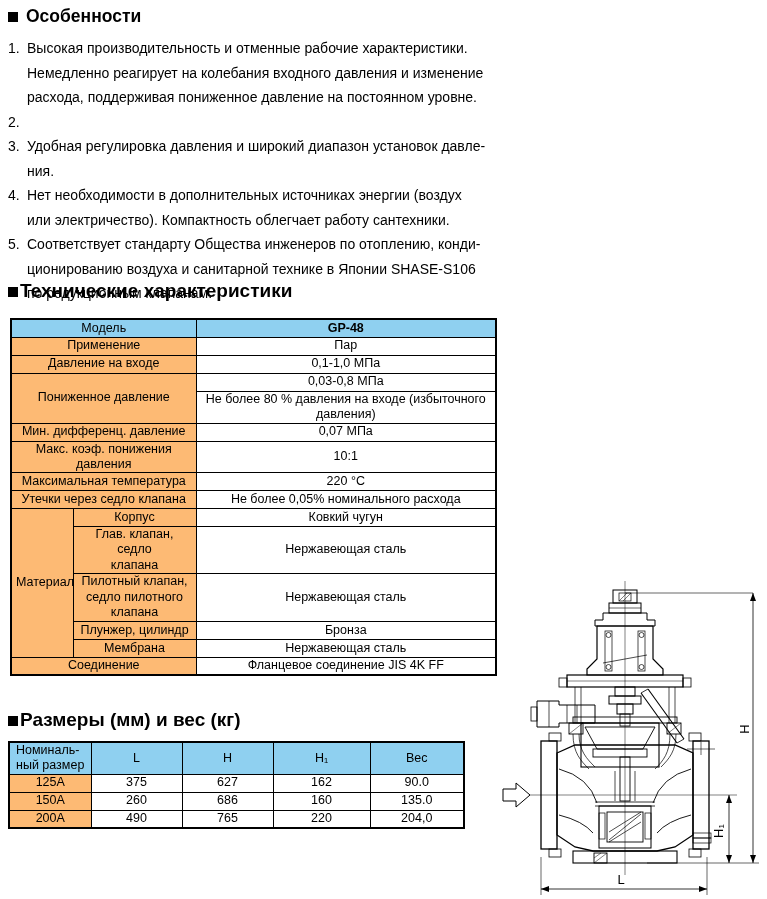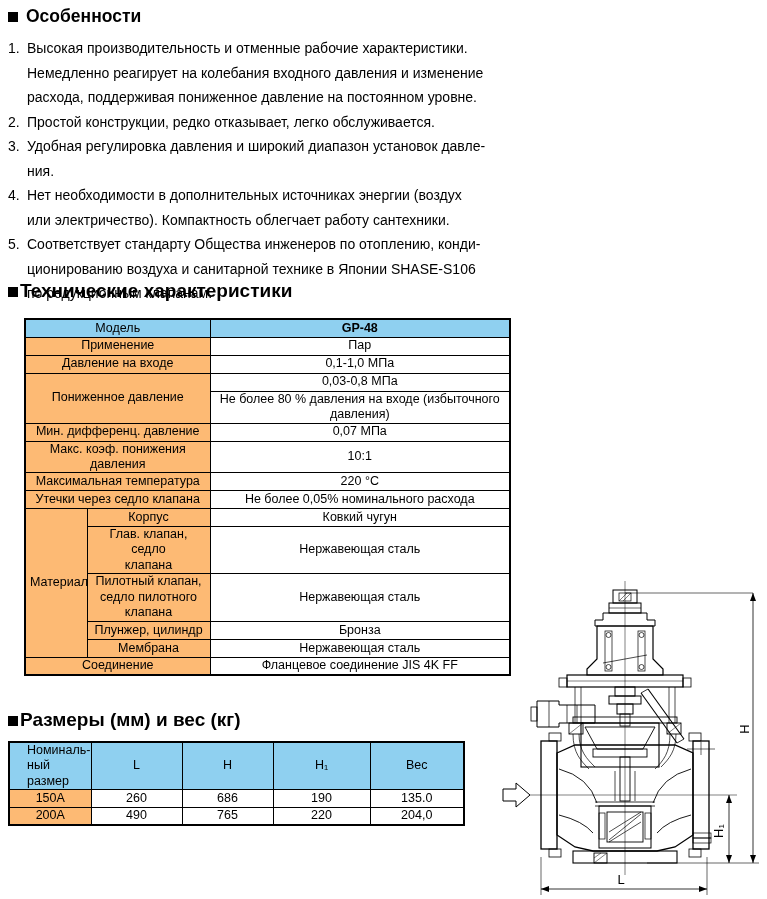--- a/index.html
+++ b/index.html
@@ -18,23 +18,23 @@
   .f-item{display:flex;align-items:flex-start;font-size:14px;line-height:24.5px;}
   .f-num{width:19px;flex:0 0 19px;}
   .f-text{white-space:pre-line;}
   
   table{border-collapse:collapse;table-layout:fixed;}
   td{border:1px solid #000;font-size:12.5px;line-height:1.22;text-align:center;
      vertical-align:middle;padding:0 4px;white-space:pre-line;overflow:hidden;}
   .lab{background:#fdba74;}
   .hdr{background:#8fd0f0;}
   .bold{font-weight:bold;}
-  #spec-table{position:absolute;left:24px;top:318px;width:487px;border:2px solid #000;}
+  #spec-table{position:absolute;left:10px;top:318px;width:487px;border:2px solid #000;}
   #dims-table{position:absolute;left:8px;top:741px;width:455px;border:2px solid #000;}
-  #dims-table td.first{text-align:left;padding-left:17px;}
+  #dims-table td.first{text-align:left;padding-left:6px;}
   .r18{height:18px;} .r32{height:32px;} .r48{height:48px;} .r30{height:30px;}
   
   #drawing{position:absolute;left:497px;top:563px;width:270px;height:336px;}
   #drawing svg{display:block;}
   .dimlabel{font-size:13px;fill:#000;font-family:"Liberation Sans","DejaVu Sans",sans-serif;}
 </style>
 </head>
 <body>
 
 <div id="page">
@@ -42,21 +42,20 @@
   <div id="features">
     <div class="f-title"><span class="bullet gap"></span><span>Особенности</span></div>
     <div class="f-item">
       <span class="f-num">1.</span>
       <span class="f-text">Высокая производительность и отменные рабочие характеристики.
 Немедленно реагирует на колебания входного давления и изменение
 расхода, поддерживая пониженное давление на постоянном уровне.</span>
     </div>
     <div class="f-item">
       <span class="f-num">2.</span>
-      <span class="f-text">Простой конструкции, редко отказывает, легко обслуживается.</span>
     </div>
     <div class="f-item">
       <span class="f-num">3.</span>
       <span class="f-text">Удобная регулировка давления и широкий диапазон установок давле-
 ния.</span>
     </div>
     <div class="f-item">
       <span class="f-num">4.</span>
       <span class="f-text">Нет необходимости в дополнительных источниках энергии (воздух
 или электричество). Компактность облегчает работу сантехники.</span>
@@ -158,24 +157,31 @@
     <tbody>
         <tr class="r30">
       <td class="hdr first">Номиналь-
 ный размер</td>
       <td class="hdr">L</td>
       <td class="hdr">H</td>
       <td class="hdr">H₁</td>
       <td class="hdr">Вес</td>
     </tr>
     <tr class="r18">
+      <td class="lab">125A</td>
+      <td>375</td>
+      <td>627</td>
+      <td>162</td>
+      <td>90.0</td>
+    </tr>
+    <tr class="r18">
       <td class="lab">150A</td>
       <td>260</td>
       <td>686</td>
-      <td>190</td>
+      <td>160</td>
       <td>135.0</td>
     </tr>
     <tr class="r18">
       <td class="lab">200A</td>
       <td>490</td>
       <td>765</td>
       <td>220</td>
       <td>204,0</td>
     </tr>
   </tbody>

